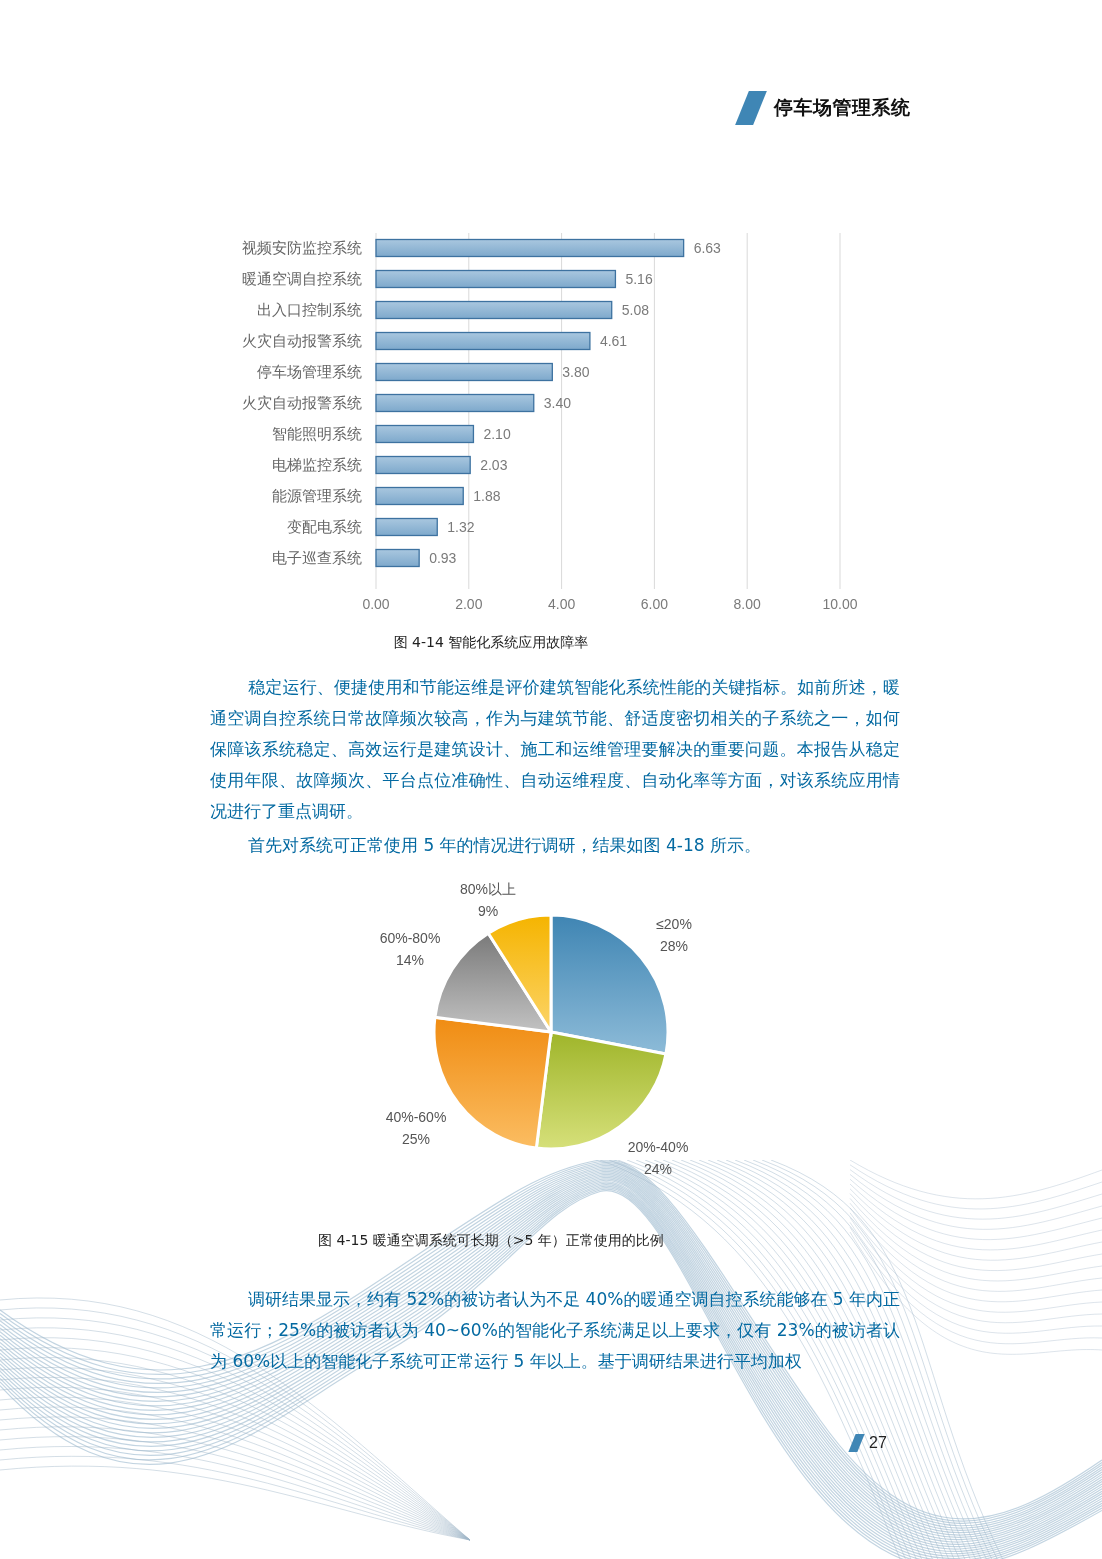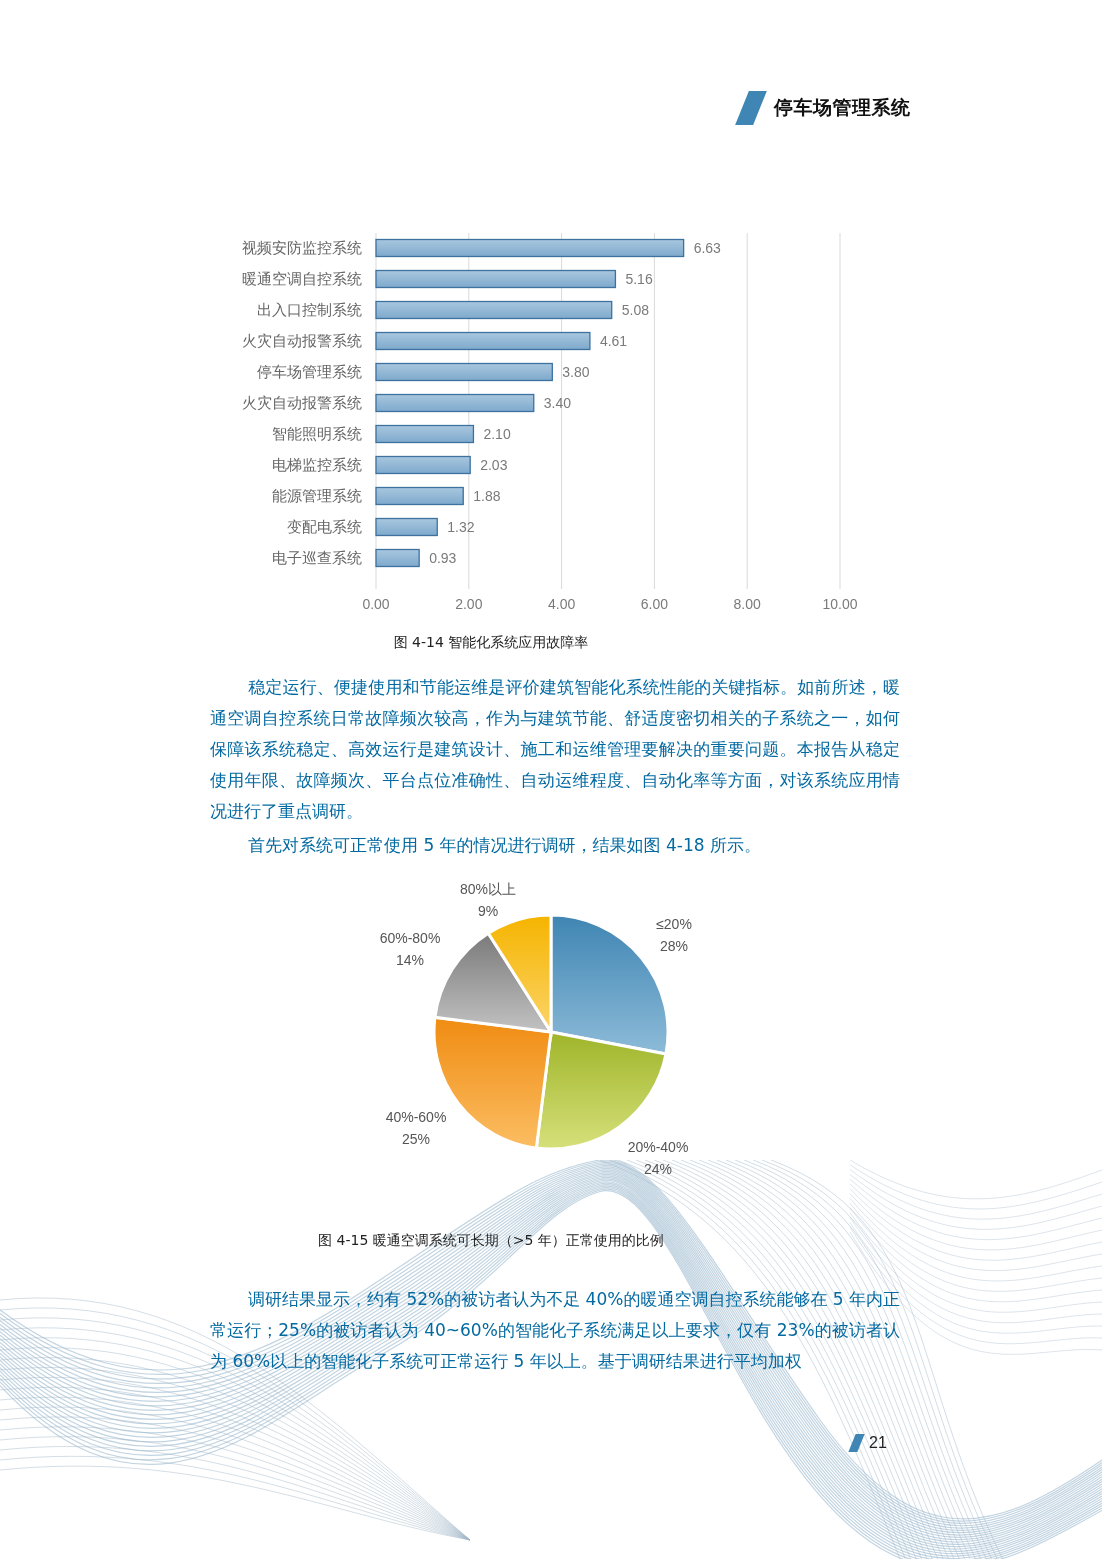--- a/index.html
+++ b/index.html
@@ -234,14 +234,14 @@
       <text x="118" y="46" text-anchor="middle" class="pie-label">9%</text>
     </svg>
 </div>
 
 <div class="caption" style="top:1212px;margin-top:20px;">图 4-15 暖通空调系统可长期（&gt;5 年）正常使用的比例</div>
 
 <div class="para" style="top:1249px;margin-top:35px;"><span class="indent"></span><span>调研结果显示，约有 52%的被访者认为不足 40%的暖通空调自控系统能够在 5 年内正常运行；25%的被访者认为 40~60%的智能化子系统满足以上要求，仅有 23%的被访者认为 60%以上的智能化子系统可正常运行 5 年以上。基于调研结果进行平均加权</span></div>
 
 <div class="page-num">
   <div class="slash"></div>
-  <div class="num">21</div>
+  <div class="num">27</div>
 </div>
 
 </body></html>

